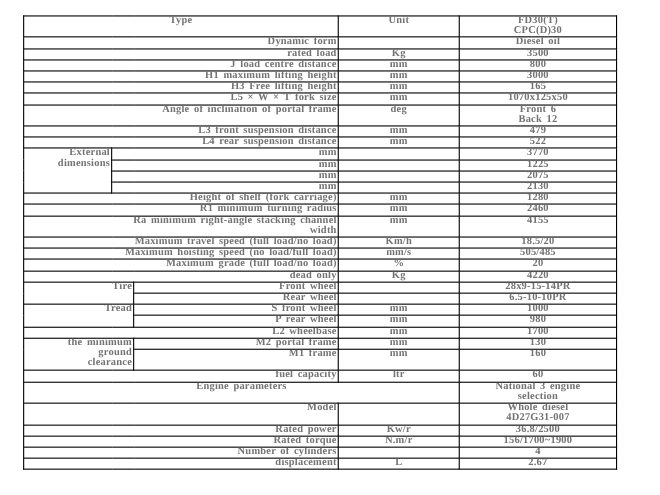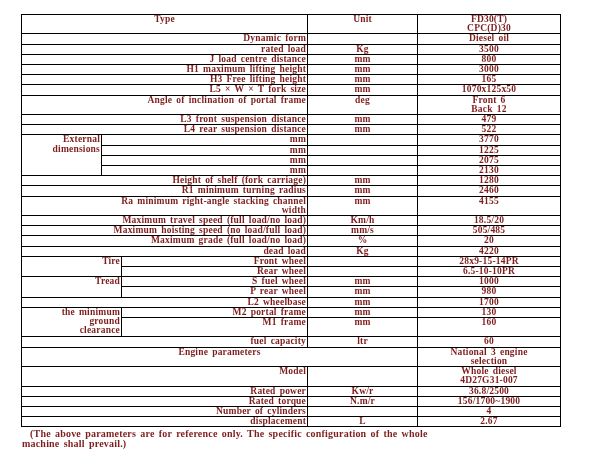--- a/index.html
+++ b/index.html
@@ -1,17 +1,17 @@
 <!DOCTYPE html>
 <html><head>
 <meta charset="utf-8">
 <style>
   html,body{margin:0;padding:0;background:#ffffff;}
   #canvas{position:relative;width:600px;height:450px;background:#ffffff;overflow:hidden;
-          font-family:"Liberation Serif","DejaVu Serif",serif;color:#7f1d1d;}
+          font-family:"Liberation Serif","DejaVu Serif",serif;color:#737373;}
   table.spec{position:absolute;left:21px;top:14px;width:540px;border-collapse:collapse;
              table-layout:fixed;}
   table.spec td{border:1px solid #000;font-weight:bold;font-size:9.5px;line-height:9.2px;
                 vertical-align:top;white-space:pre-line;overflow:hidden;
                 padding:0 1px 0 3px;letter-spacing:0.2px;word-spacing:1.5px;}
   table.spec td.ac{text-align:center;padding:0 1px;}
   table.spec td.al{text-align:right;}
   #footer-note{position:absolute;left:22px;top:429px;width:548px;
                font-weight:bold;font-size:10px;line-height:10px;white-space:pre-line;
                text-indent:8px;letter-spacing:0.2px;word-spacing:1.5px;}
@@ -128,38 +128,38 @@
           <td colspan="3" class="al">Maximum hoisting speed (no load/full load)</td>
           <td class="ac">mm/s</td>
           <td class="ac">505/485</td>
         </tr>
         <tr>
           <td colspan="3" class="al">Maximum grade (full load/no load)</td>
           <td class="ac">%</td>
           <td class="ac">20</td>
         </tr>
         <tr>
-          <td colspan="3" class="al">dead load</td>
+          <td colspan="3" class="al">dead only</td>
           <td class="ac">Kg</td>
           <td class="ac">4220</td>
         </tr>
         <tr>
           <td colspan="2" rowspan="2" class="al">Tire</td>
           <td class="al">Front wheel</td>
           <td class="ac"></td>
           <td class="ac">28x9-15-14PR</td>
         </tr>
         <tr>
           <td class="al">Rear wheel</td>
           <td class="ac"></td>
           <td class="ac">6.5-10-10PR</td>
         </tr>
         <tr>
           <td colspan="2" rowspan="2" class="al">Tread</td>
-          <td class="al">S fuel wheel</td>
+          <td class="al">S front wheel</td>
           <td class="ac">mm</td>
           <td class="ac">1000</td>
         </tr>
         <tr>
           <td class="al">P rear wheel</td>
           <td class="ac">mm</td>
           <td class="ac">980</td>
         </tr>
         <tr>
           <td colspan="3" class="al">L2 wheelbase</td>
@@ -210,15 +210,13 @@
           <td class="ac"></td>
           <td class="ac">4</td>
         </tr>
         <tr>
           <td colspan="3" class="al">displacement</td>
           <td class="ac">L</td>
           <td class="ac">2.67</td>
         </tr>
       </tbody>
   </table>
-  <div id="footer-note">(The above parameters are for reference only. The specific configuration of the whole
-machine shall prevail.)</div>
 </div>
 
 </body></html>

